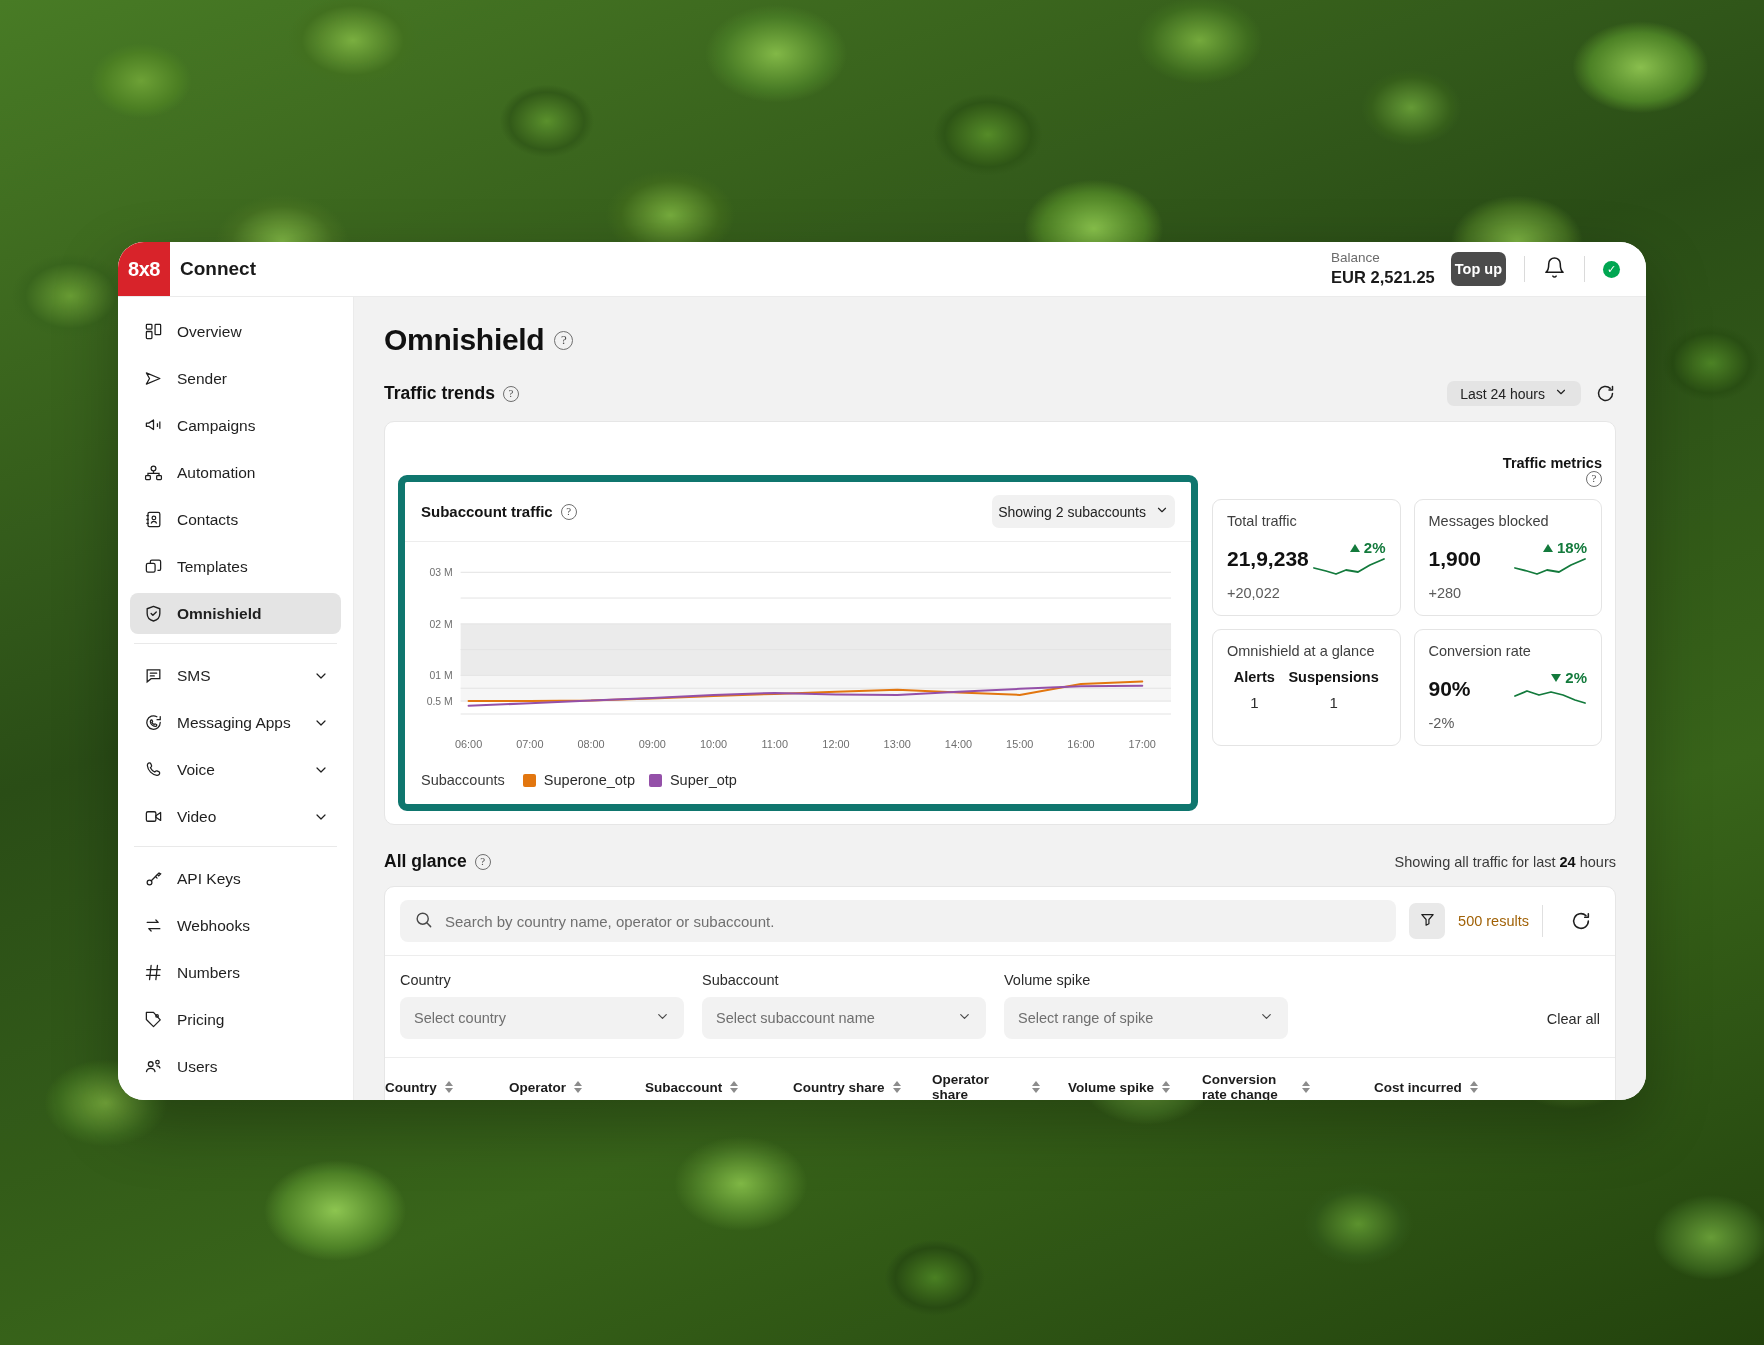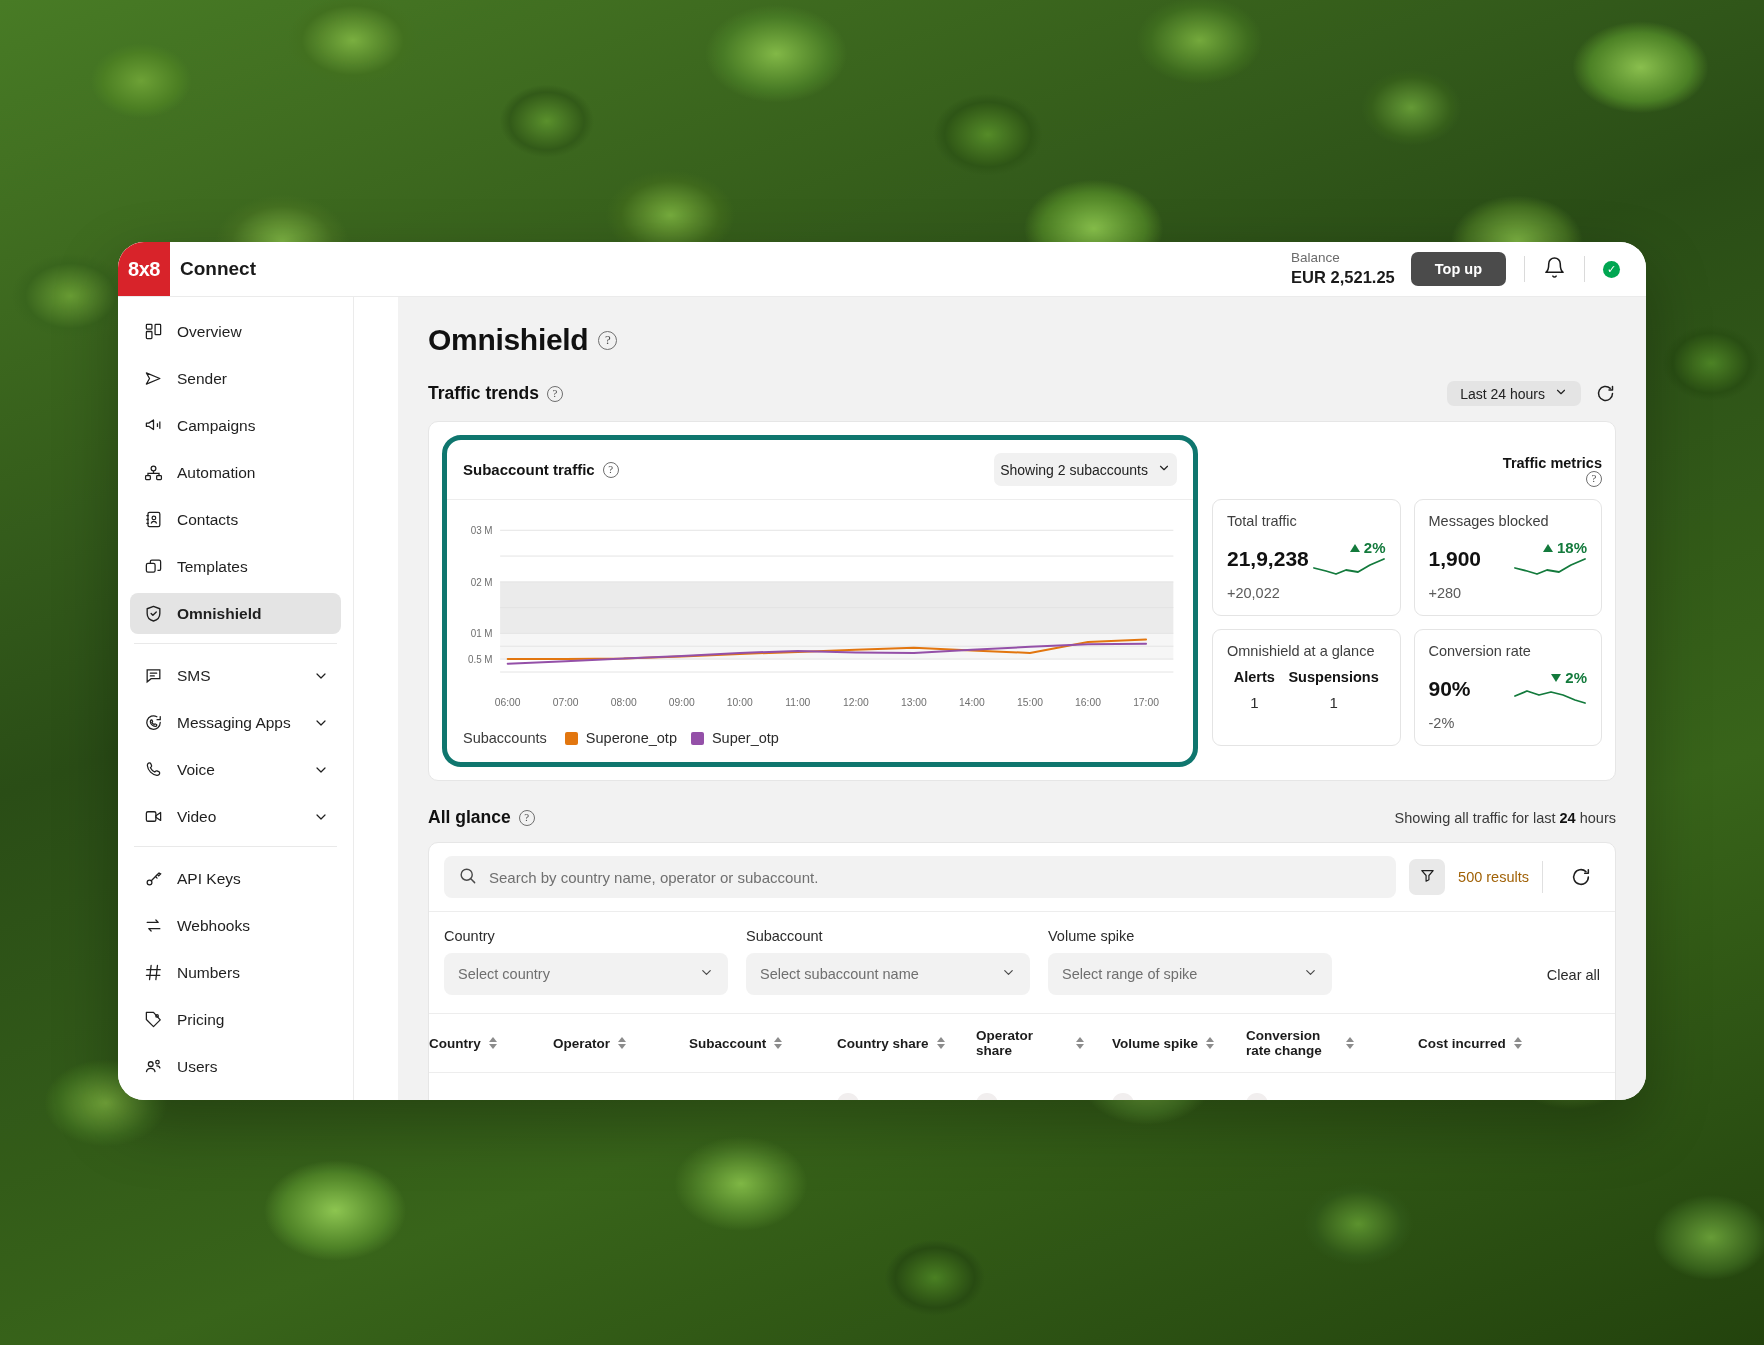--- a/index.html
+++ b/index.html
@@ -90,34 +90,34 @@
     padding-right: 26px;
     gap: 0;
   }
   .balance-block { text-align: left; margin-right: 16px; line-height: 1.25; }
   .balance-label { font-size: 13.5px; color: #6b6b6b; }
   .balance-value { font-size: 16.5px; font-weight: bold; color: #1a1a1a; }
   .topup-btn {
     background: #4b4b4b; color: #fff;
     border: none; border-radius: 7px;
     font-size: 14.5px; font-weight: bold;
-    padding: 9px 24px; cursor: pointer;
+    padding: 9px 4px; cursor: pointer;
     font-family: "Liberation Sans", sans-serif;
   }
   .vsep { width: 1px; height: 26px; background: #dadada; margin: 0 18px; }
   .bell { cursor: pointer; }
   .verified-dot {
     width: 17px; height: 17px; border-radius: 50%;
     background: #00a651; color: #fff;
     display: flex; align-items: center; justify-content: center;
     font-size: 11px; line-height: 1;
   }
 
   
-  #body-split { flex: 1; display: flex; min-height: 0; gap: 44px; }
+  #body-split { flex: 1; display: flex; min-height: 0; }
 
   
   #sidebar {
     width: 236px; flex: 0 0 236px;
     background: #fff;
     border-right: 1px solid #ebebeb;
     padding: 14px 12px 0 12px;
     overflow: hidden;
   }
   .nav-item {
@@ -170,22 +170,22 @@
 
   
   #trends {
     background: #fff; border-radius: 10px;
     border: 1px solid #e6e6e6;
     padding: 13px; display: flex; gap: 14px;
     margin-bottom: 26px;
   }
   #chart-card {
     flex: 1; min-width: 0;
-    border: 5px solid #0f766e; border-radius: 19px;
-    background: #fff; overflow: hidden;
+    border: 7px solid #0f766e; border-radius: 9px;
+    background: #fff; overflow: hidden; margin-top: 40px;
   }
   .chart-head {
     display: flex; align-items: center;
     padding: 13px 16px;
     border-bottom: 1px solid #ededed;
   }
   .chart-head .t { font-size: 15px; font-weight: bold; color: #141414; }
   .chart-head .qmark { margin-left: 8px; }
   .showing-sub {
     margin-left: auto;

